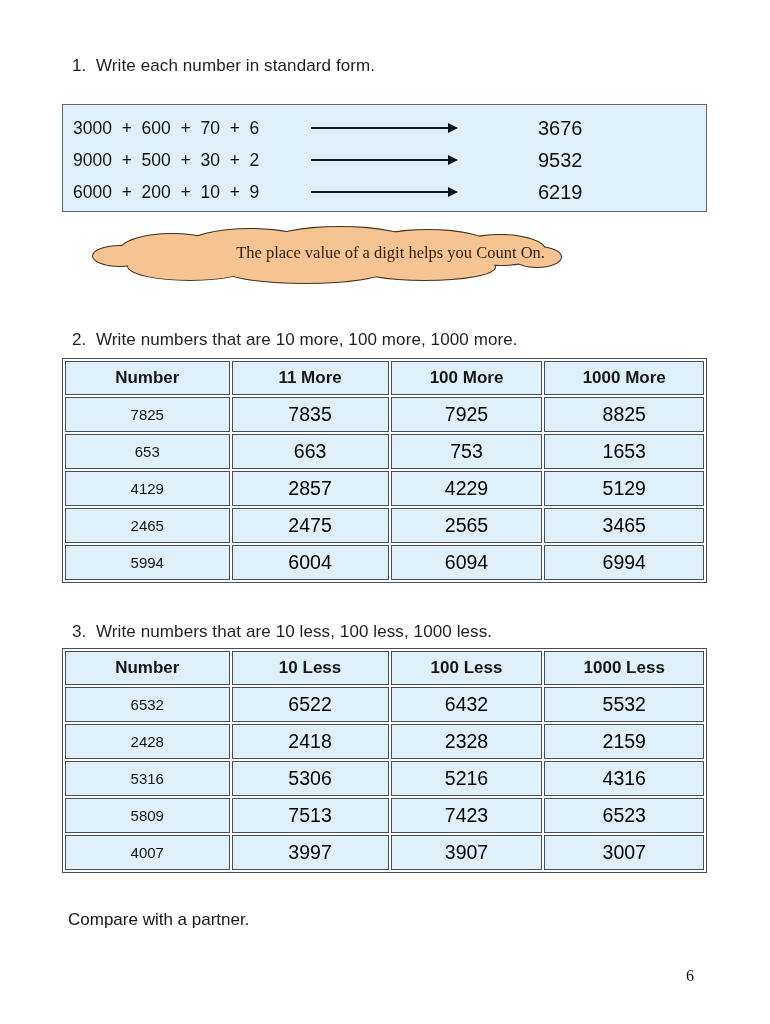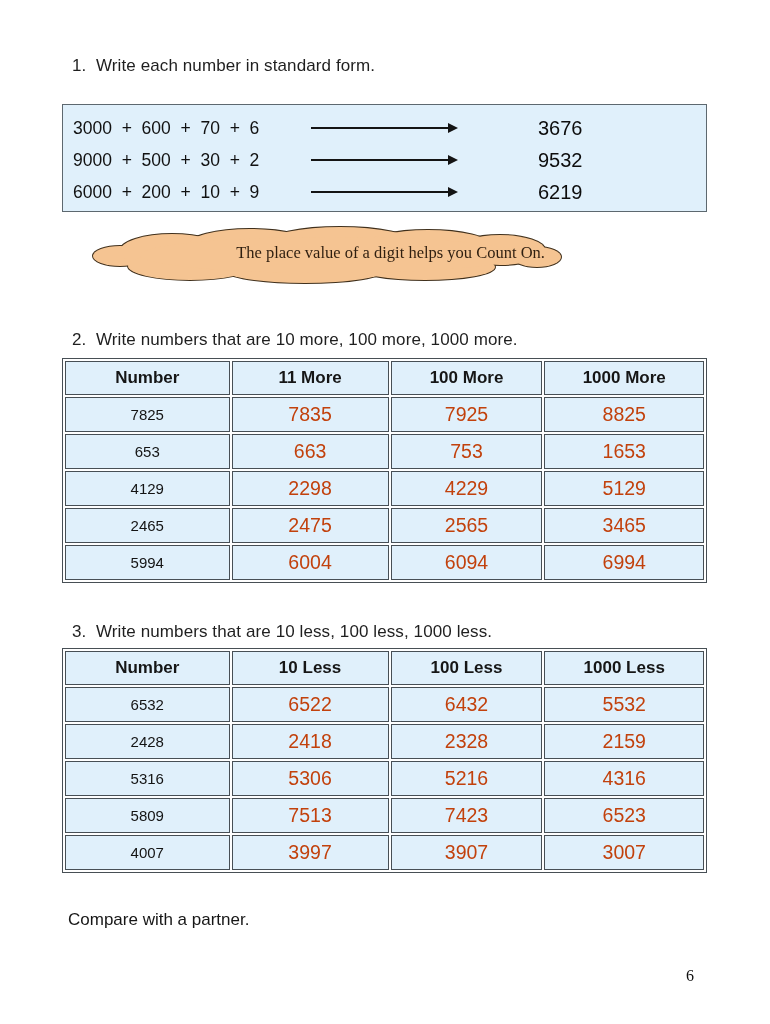--- a/index.html
+++ b/index.html
@@ -107,21 +107,21 @@
     overflow: hidden;
   }
   table.grid th {
     height: 34px;
     font-size: 17px;
     font-weight: bold;
     color: #161616;
   }
   table.grid td { height: 35px; }
   td.num-cell { font-size: 15px; color: #141414; }
-  td.ans-cell { font-size: 19.5px; color: #c2410c; margin-left: 8px; }
+  td.ans-cell { font-size: 19.5px; color: #000000; margin-left: 8px; }
 
   .footer-note {
     position: absolute;
     left: 68px; top: 910px;
     font-size: 17px;
     color: #161616;
   }
   .page-number {
     position: absolute;
     left: 686px; top: 967px;
@@ -211,21 +211,21 @@
         <td class="ans-cell">8825</td>
       </tr>
       <tr>
         <td class="num-cell">653</td>
         <td class="ans-cell">663</td>
         <td class="ans-cell">753</td>
         <td class="ans-cell">1653</td>
       </tr>
       <tr>
         <td class="num-cell">4129</td>
-        <td class="ans-cell">2298</td>
+        <td class="ans-cell">2857</td>
         <td class="ans-cell">4229</td>
         <td class="ans-cell">5129</td>
       </tr>
       <tr>
         <td class="num-cell">2465</td>
         <td class="ans-cell">2475</td>
         <td class="ans-cell">2565</td>
         <td class="ans-cell">3465</td>
       </tr>
       <tr>

